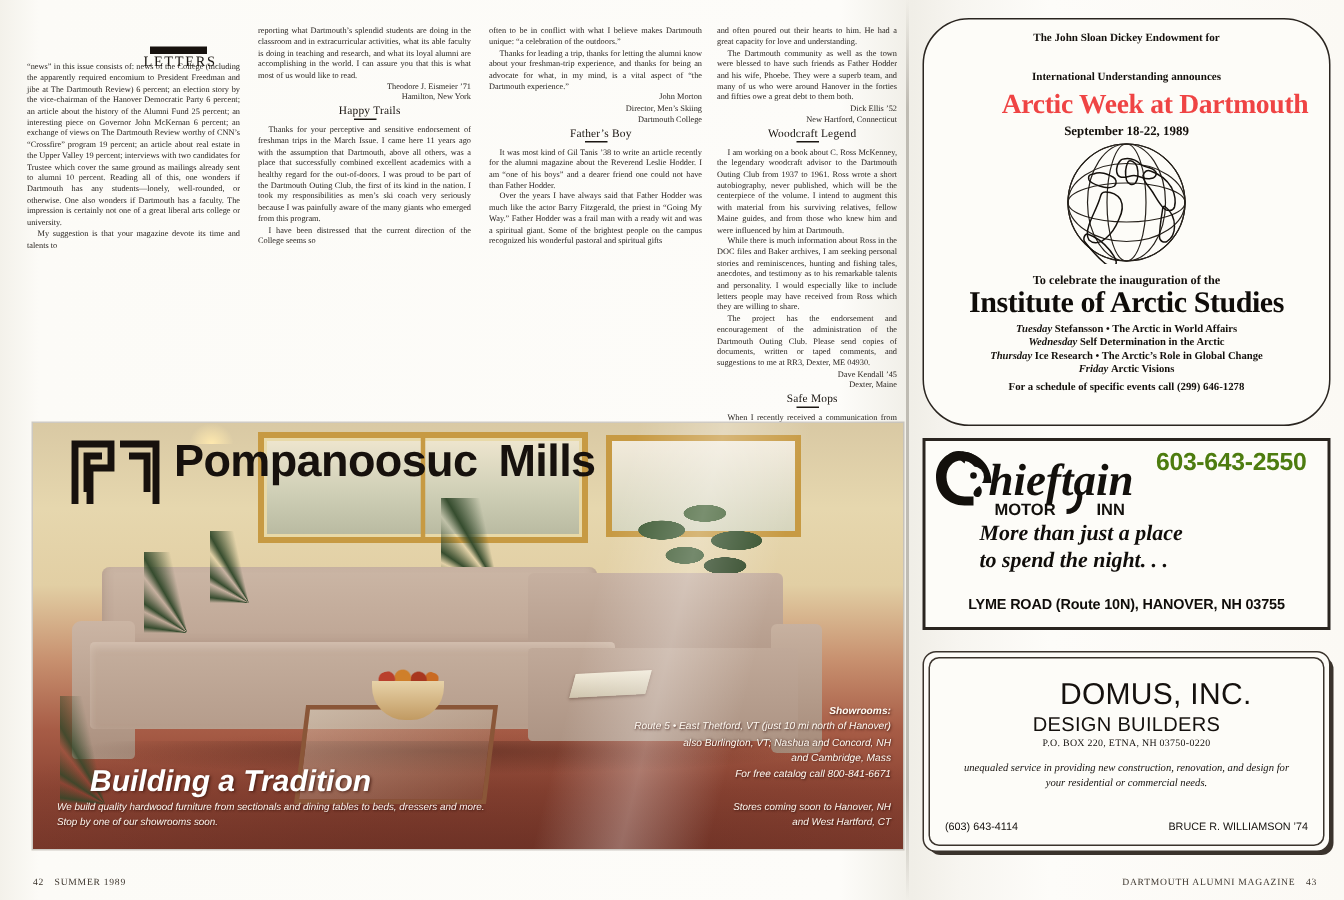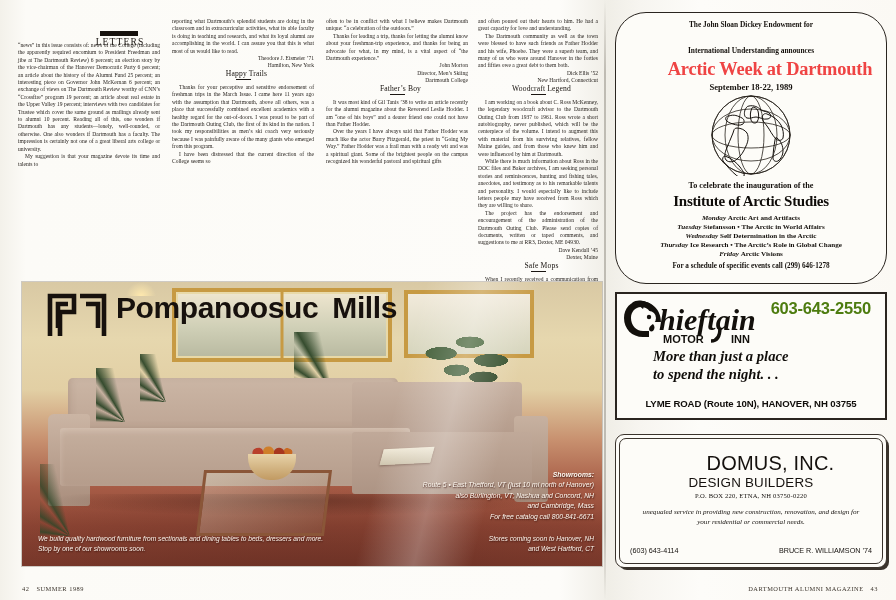--- a/index.html
+++ b/index.html
@@ -294,21 +294,21 @@
     text-align:center; font-family:"Liberation Serif", serif; font-weight:bold;
     font-size: 8.6px; margin-top: 2px; color:#14100c;
   }
   #globe-wrap { text-align:center; margin-top: 2px; }
   .arctic-l2 {
     text-align:center; font-family:"Liberation Serif", serif; font-weight:bold;
     font-size: 8.2px; margin-top: 1px; color:#14100c;
   }
   .arctic-inst {
     text-align:center; font-family:"Liberation Serif", serif; font-weight:bold;
-    font-size: 15px; line-height: 20px; margin-top: 1px; letter-spacing:-.3px; color:#0f0c09;
+    font-size: 20px; line-height: 20px; margin-top: 1px; letter-spacing:-.3px; color:#0f0c09;
   }
   .arctic-sched {
     text-align:center; font-family:"Liberation Serif", serif;
     font-size: 7.1px; line-height: 9.1px; margin-top: 3px; color:#14100c; font-weight:bold;
   }
   .arctic-sched .day { font-style: italic; }
   .arctic-call {
     text-align:center; font-family:"Liberation Serif", serif; font-weight:bold;
     font-size: 7.2px; margin-top: 3px; color:#14100c;
   }
@@ -493,20 +493,21 @@
     </div>
 
     <div id="pomp-show">
       <div class="shead">Showrooms:</div>
       <div>Route 5 • East Thetford, VT (just 10 mi north of Hanover)</div>
       <div>also Burlington, VT; Nashua and Concord, NH</div>
       <div>and Cambridge,  Mass</div>
       <div>For free catalog call 800-841-6671</div>
     </div>
 
+    <div id="pomp-tag">Building  a Tradition</div>
     <div id="pomp-body">We build quality hardwood furniture from sectionals and dining tables to beds, dressers and more.  Stop by one of our showrooms soon.</div>
     <div id="pomp-stores">
       <div>Stores coming soon to Hanover, NH</div>
       <div>and West Hartford, CT</div>
     </div>
   </div>
 
   <div class="ad-box" id="ad-arctic">
     <div class="arctic-l1">The John Sloan Dickey Endowment for</div>
     <div class="arctic-l1" style="margin-top:17px">International Understanding announces</div>
@@ -532,21 +533,20 @@
           <path d="M72 44c4 3 6 8 6 13 0 4-2 8-5 10-2 1-5 0-5-3 0-6 1-12 2-18 0-2 1-3 2-2z"></path>
           <path d="M47 14c-2 4-2 8-1 12 1 3 4 4 6 2 2-3 2-7 1-11-1-3-5-5-6-3z"></path>
         </g>
       </svg>
     </div>
 
     <div class="arctic-l2">To celebrate the inauguration of the</div>
     <div class="arctic-inst">Institute of Arctic Studies</div>
 
     <div class="arctic-sched" id="arctic-sched">
-        <div><span class="day">Monday </span><span>Arctic Art and Artifacts</span></div>
         <div><span class="day">Tuesday </span><span>Stefansson • The Arctic in World Affairs</span></div>
         <div><span class="day">Wednesday </span><span>Self Determination in the Arctic</span></div>
         <div><span class="day">Thursday </span><span>Ice Research • The Arctic’s Role in Global Change</span></div>
         <div><span class="day">Friday </span><span>Arctic Visions</span></div>
       </div>
     <div class="arctic-call">For a schedule of specific events call (299) 646-1278</div>
   </div>
 
   <div class="ad-box" id="ad-chief">
     <svg id="chief-logo" viewBox="0 0 186 48">

